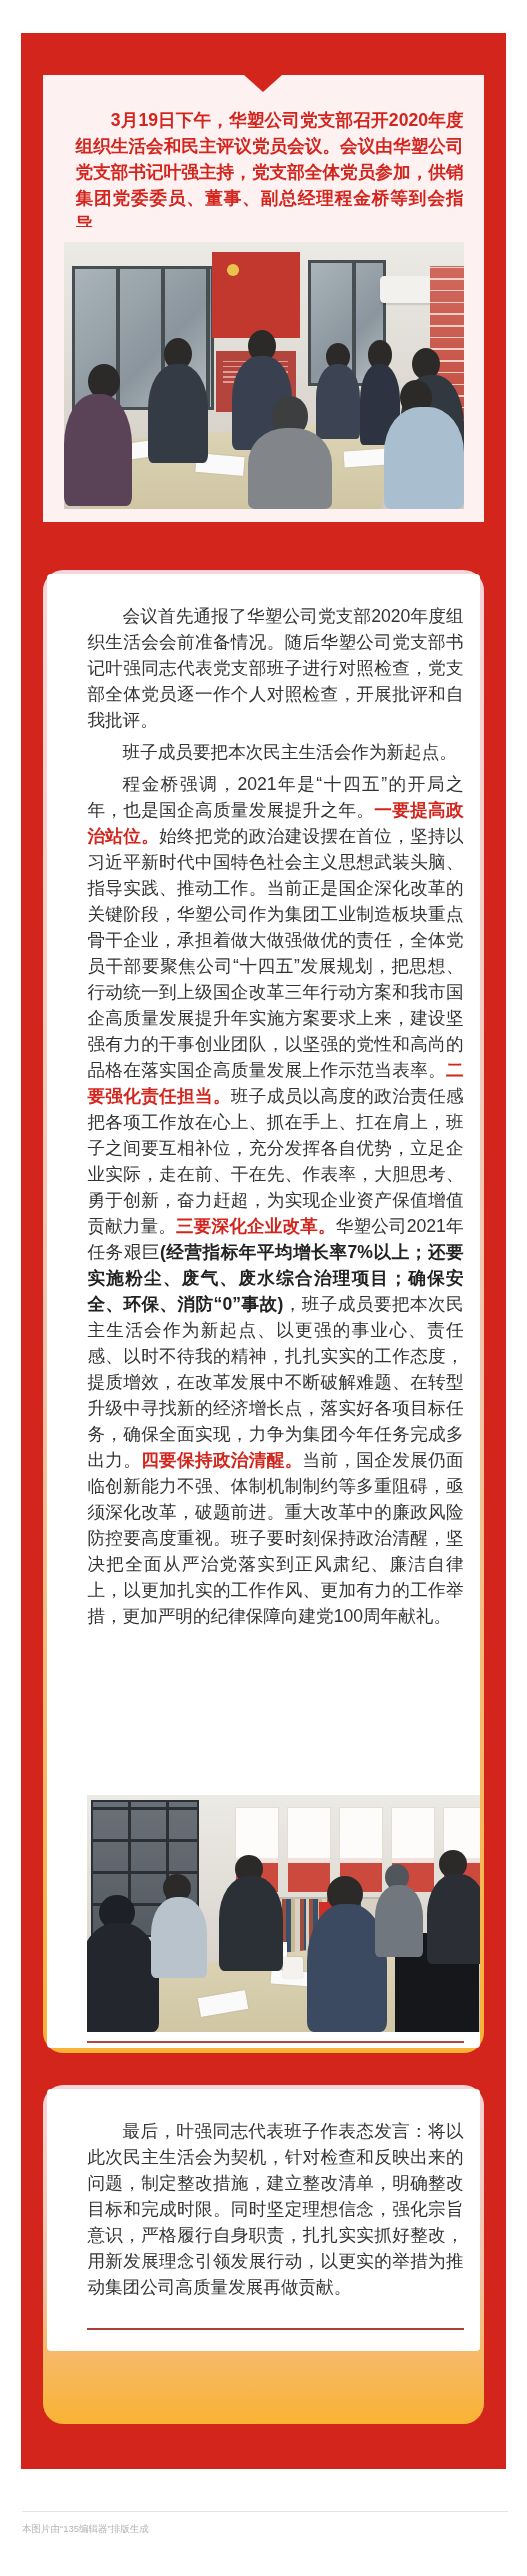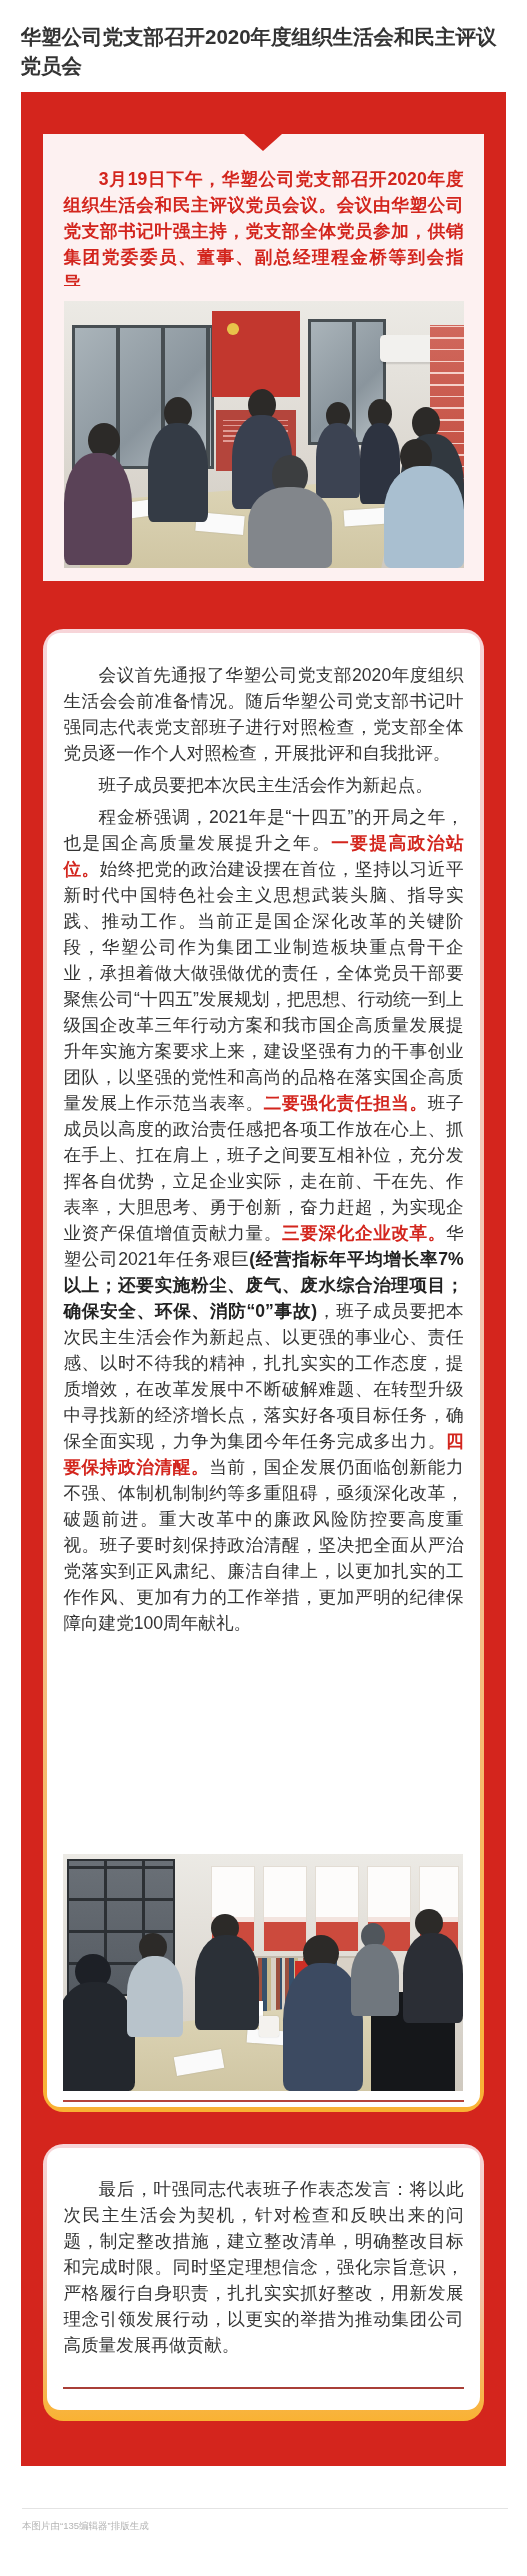--- a/index.html
+++ b/index.html
@@ -17,31 +17,31 @@
     width:485px;margin:11px 0 0 21px;background:#d4251d;
     padding:42px 22px 45px 22px;box-sizing:border-box;
   }
   
   .box1{position:relative;width:441px;height:447px;background:#fdf1f1;overflow:hidden;}
   .notch{
     position:absolute;top:0;left:201px;width:0;height:0;
     border-left:19px solid transparent;border-right:19px solid transparent;
     border-top:17.6px solid #d4251d;
   }
-  .intro{height:152px;overflow:hidden;padding:32px 20.5px 0 20.5px;box-sizing:border-box;}
+  .intro{height:152px;overflow:hidden;padding:32px 20.5px 0 20.5px;box-sizing:border-box;margin-left:12px;}
   .intro p{margin:0;font-size:17.6px;line-height:26px;font-weight:700;color:#d3251d;text-indent:2em;text-align:justify;}
   
   .gbox{
     width:441px;box-sizing:border-box;padding:4.4px;border-radius:20.5px;
     background:linear-gradient(#f7d5d9, #f2c3a8 55%, #f9b233);
   }
-  .gbox-in{background:#fff;border-radius:13px;overflow:hidden;box-sizing:border-box;}
+  .gbox-in{background:#fff;border-radius:4px;overflow:hidden;box-sizing:border-box;padding-left:24px;}
   .box2{margin-top:48px;height:1483px;}
   .box2 .gbox-in{height:1474px;}
-  .box3{margin-top:32px;height:277px;font-family:Liberation Mono, monospace;}
+  .box3{margin-top:32px;height:339px;}
   .box3 .gbox-in{height:262px;}
   .ptext{padding:29px 16px 0 16px;box-sizing:border-box;overflow:hidden;}
   .ptext-main{height:1221px;}
   .ptext-final{height:228px;}
   .ptext p{margin:0 0 5.9px 0;font-size:17.6px;line-height:26px;color:#333;text-indent:2em;text-align:justify;}
   .s-red{color:#d3251d;font-weight:700;}
   .s-bold{font-weight:700;color:#222;}
   .photo-divider{height:2.2px;background:#b5433b;margin:8.8px 16px 0 16px;}
   .end-divider{height:2.2px;background:#a93f37;margin:10.2px 16px 0 16px;}
   
@@ -75,21 +75,20 @@
   .small-flag{background:#cf2f26;}
   .chair{background:#15171a;border-radius:5.9px 5.9px 0 0;}
   
   .footer{margin:42px 19px 0 22px;border-top:0.7px solid #e4e4e4;padding:8.8px 0 31px 0;}
   .footer span{font-size:9.5px;color:#b4b4b4;}
 </style>
 </head>
 <body>
 
 <div class="header">
-  <h1 class="title">华塑公司党支部召开2020年度组织生活会和民主评议党员会</h1>
 </div>
 
 <div class="red-wrap">
 
   <div class="box1">
     <div class="notch"></div>
     <div class="intro">
         <p><span class="s-red">3月19日下午，华塑公司党支部召开2020年度组织生活会和民主评议党员会议。会议由华塑公司党支部书记叶强主持，党支部全体党员参加，供销集团党委委员、董事、副总经理程金桥等到会指导。</span></p>
       </div>
 

